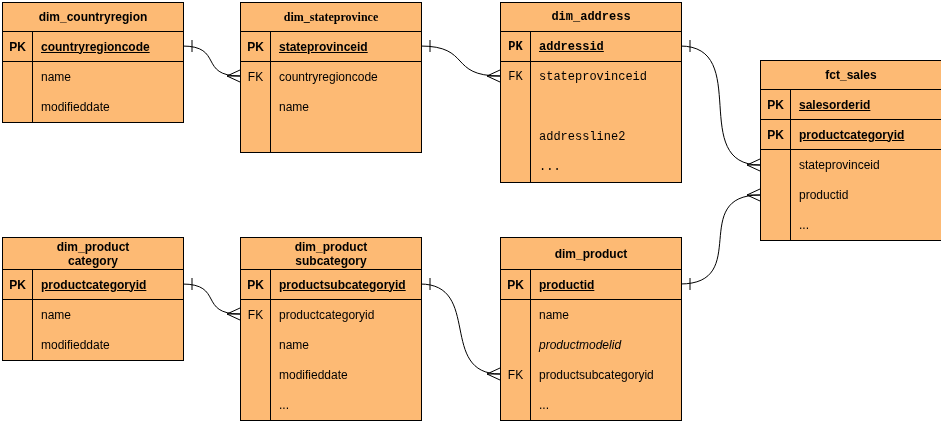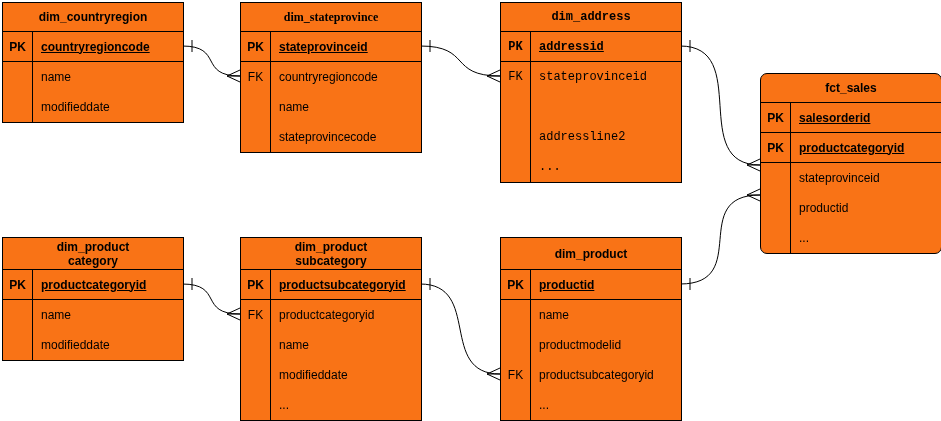--- a/index.html
+++ b/index.html
@@ -21,21 +21,21 @@
     position: absolute;
     left: 0;
     top: 0;
     width: 941px;
     height: 421px;
   }
   .entity {
     position: absolute;
     box-sizing: content-box;
     border: 1px solid #000000;
-    background: #f97316;
+    background: #fdba74;
   }
   .entity-title {
     display: flex;
     align-items: center;
     justify-content: center;
     text-align: center;
     font-weight: bold;
     border-bottom: 1px solid #000000;
     box-sizing: border-box;
     white-space: pre-line;
@@ -138,21 +138,20 @@
         <div class="trow body-row" style="height: 30px;">
           <div class="tbadge">FK</div>
           <div class="tfield">countryregioncode</div>
         </div>
         <div class="trow body-row" style="height: 30px;">
           <div class="tbadge"></div>
           <div class="tfield">name</div>
         </div>
         <div class="trow body-row" style="height: 30px;">
           <div class="tbadge"></div>
-          <div class="tfield">stateprovincecode</div>
         </div>
       </div>
       <div class="entity" style="left: 500px; top: 2px; width: 180px; font-family: Liberation Mono, monospace;">
         <div class="entity-title" style="height: 29px;">dim_address</div>
         <div class="trow pk-row" style="height: 30px;">
           <div class="tbadge">PK</div>
           <div class="tfield">addressid</div>
         </div>
         <div class="trow body-row" style="height: 30px;">
           <div class="tbadge">FK</div>
@@ -163,21 +162,21 @@
         </div>
         <div class="trow body-row" style="height: 30px;">
           <div class="tbadge"></div>
           <div class="tfield">addressline2</div>
         </div>
         <div class="trow body-row" style="height: 30px;">
           <div class="tbadge"></div>
           <div class="tfield">...</div>
         </div>
       </div>
-      <div class="entity" style="left: 760px; top: 73px; width: 180px; border-radius: 7px;">
+      <div class="entity" style="left: 760px; top: 60px; width: 180px;">
         <div class="entity-title" style="height: 29px;">fct_sales</div>
         <div class="trow pk-row" style="height: 30px;">
           <div class="tbadge">PK</div>
           <div class="tfield">salesorderid</div>
         </div>
         <div class="trow pk-row" style="height: 30px;">
           <div class="tbadge">PK</div>
           <div class="tfield">productcategoryid</div>
         </div>
         <div class="trow body-row" style="height: 30px;">
@@ -236,21 +235,21 @@
       <div class="entity" style="left: 500px; top: 237px; width: 180px;">
         <div class="entity-title" style="height: 32px;">dim_product</div>
         <div class="trow pk-row" style="height: 30px;">
           <div class="tbadge">PK</div>
           <div class="tfield">productid</div>
         </div>
         <div class="trow body-row" style="height: 30px;">
           <div class="tbadge"></div>
           <div class="tfield">name</div>
         </div>
-        <div class="trow body-row" style="height: 30px;">
+        <div class="trow body-row" style="height: 30px; font-style: italic;">
           <div class="tbadge"></div>
           <div class="tfield">productmodelid</div>
         </div>
         <div class="trow body-row" style="height: 30px;">
           <div class="tbadge">FK</div>
           <div class="tfield">productsubcategoryid</div>
         </div>
         <div class="trow body-row" style="height: 30px;">
           <div class="tbadge"></div>
           <div class="tfield">...</div>

